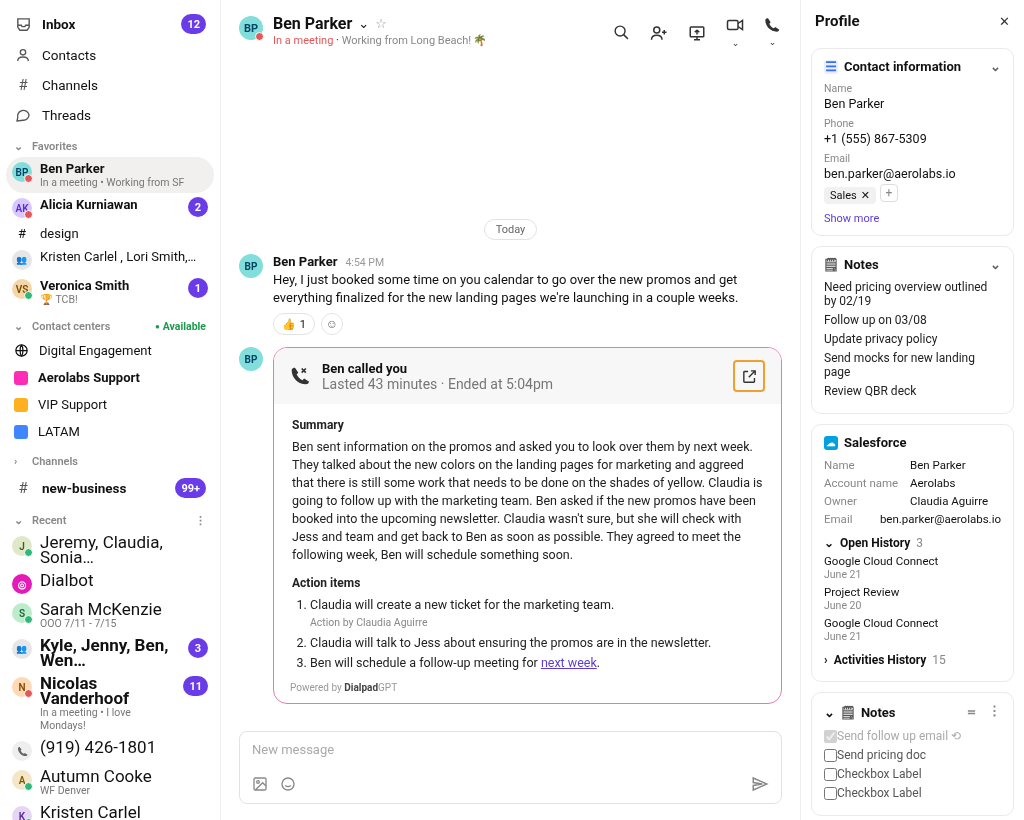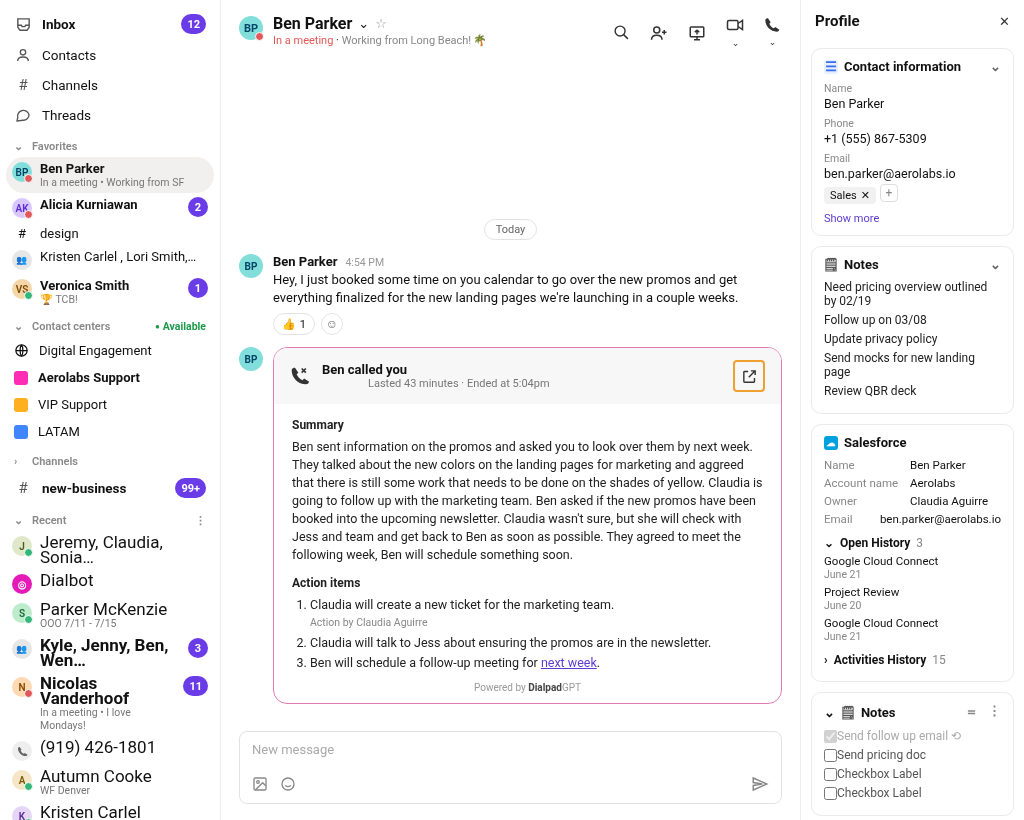--- a/index.html
+++ b/index.html
@@ -65,30 +65,30 @@
 .msg-head .time { font-size: 10.5px; color: #999; }
 .msg-text { font-size: 13px; line-height: 18px; margin-top: 2px; }
 .react-row { margin-top: 6px; display: flex; gap: 6px; }
 .react-pill { border: 1px solid #e3e3e3; border-radius: 12px; padding: 1px 8px; font-size: 11px; background: #fff; display: inline-flex; align-items: center; gap: 4px; cursor: pointer; }
 .react-add { width: 22px; height: 22px; border: 1px solid #e3e3e3; border-radius: 50%; display: inline-flex; align-items: center; justify-content: center; font-size: 12px; cursor: pointer; color:#666; }
 
 .ai-card { border: 1px solid #e07bb5; border-radius: 14px; padding: 0; overflow: hidden; background:#fff; }
 .ai-card-head { background: #f7f7f7; padding: 12px 16px; display: flex; align-items: center; gap: 12px; position: relative; }
 .ai-card-head .call-ico { width: 20px; fill:#333; }
 .ai-card-head .title { font-size: 13px; font-weight: 700; }
-.ai-card-head .meta { font-size: 11px; color: #777; margin-left: 46px; }
+.ai-card-head .meta { font-size: 14px; color: #777; }
 .popout-box { width: 32px; height: 32px; border: 2px solid #f0a030; border-radius: 4px; display: inline-flex; align-items: center; justify-content: center; margin-left: auto; z-index:2; cursor:pointer; }
 .arrow-hint { position: absolute; right: 46px; top: -22px; pointer-events: none; }
 .ai-card-body { padding: 12px 18px 8px; font-size: 12.5px; line-height: 18px; color: #222; }
 .ai-card-body h4 { font-size: 12px; font-weight: 700; margin-bottom: 4px; }
 .ai-card-body ol { padding-left: 18px; }
 .ai-card-body ol li { margin: 2px 0; }
 .ai-card-body .creator { font-size: 10.5px; color: #888; padding-left: 0; }
 .ai-card-body a { color: #5d3cd3; text-decoration: underline; }
-.powered { text-align: center; font-size: 10px; color: #999; padding: 0 16px 10px; }
+.powered { text-align: left; font-size: 10px; color: #999; padding: 0 16px 10px; }
 .powered b { color:#444; }
 
 .composer { margin: 10px 18px 16px; border: 1px solid #e2e2e2; border-radius: 8px; padding: 10px 12px; display: flex; flex-direction: column; gap: 18px; }
 .composer-input { border: none; outline: none; font-size: 13px; color: #333; }
 .composer-input::placeholder { color: #aaa; }
 .composer-row2 { display: flex; align-items: center; gap: 12px; color: #888; }
 .composer-row2 .send { margin-left: auto; }
 
 
 .panel { width: 224px; flex: 0 0 224px; height: 100%; border-left: 1px solid #eee; overflow-y: auto; padding: 0; background:#fff; }
@@ -246,21 +246,21 @@
     </div>
   <div class="recent-row">
       <span class="avatar" style="background:#e51bb8;color:#fff">◎</span>
       <div class="col">
         <span class="name">Dialbot</span>
       </div>
     </div>
   <div class="recent-row">
       <span class="avatar status-dot" style="background:#bdeccd;color:#1b6b3a">S</span>
       <div class="col">
-        <span class="name">Parker McKenzie</span>
+        <span class="name">Sarah McKenzie</span>
         <span class="sub">OOO 7/11 - 7/15</span>
       </div>
     </div>
   <div class="recent-row bold">
       <span class="avatar" style="background:#e6e6e6;color:#555;font-size:9px">👥</span>
       <div class="col">
         <span class="name">Kyle, Jenny, Ben, Wen…</span>
       </div>
       <span class="badge">3</span>
     </div>

